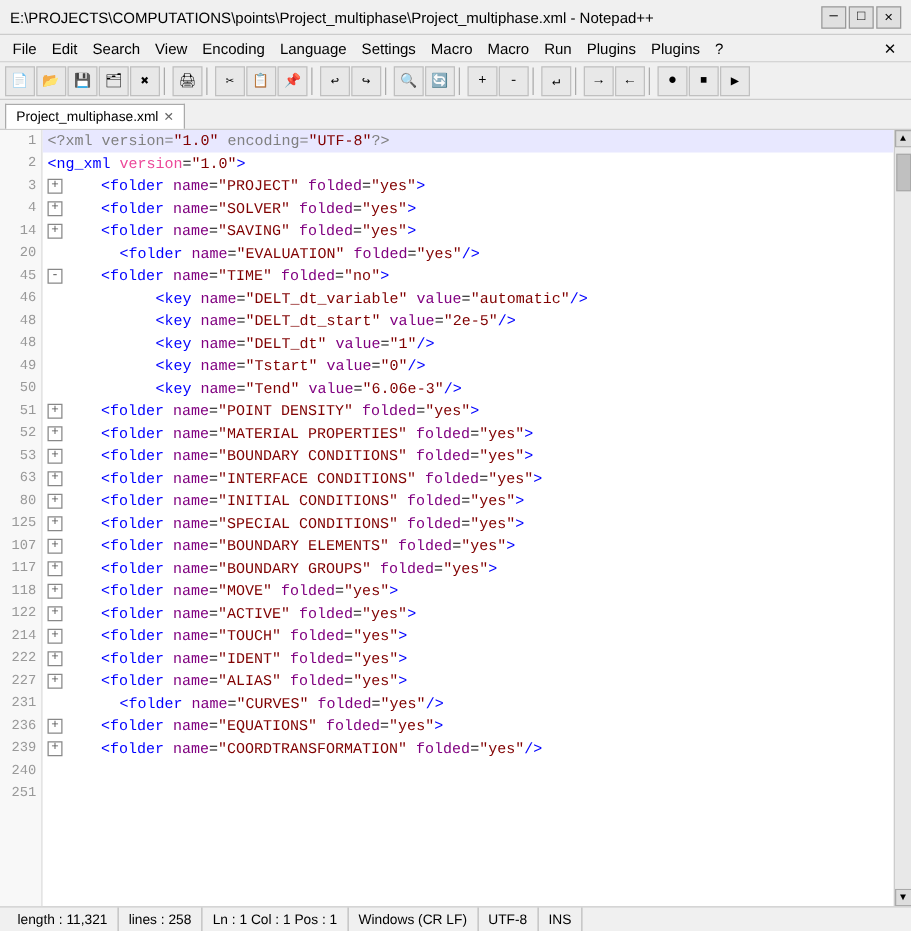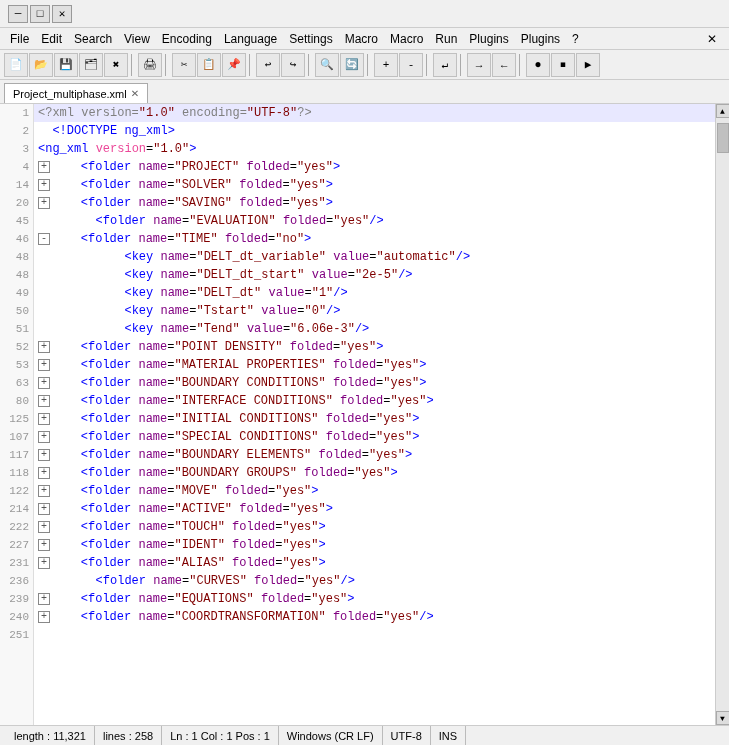--- a/index.html
+++ b/index.html
@@ -233,20 +233,21 @@
       height: 100%;
       display: flex;
       align-items: center;
     }
     .status-seg:first-child { border-left: none; }
   </style>
 </head>
 <body>
 
 <div id="title-bar">
+  <span style="font-family:Arial,sans-serif;font-size:12px;">E:\PROJECTS\COMPUTATIONS\points\Project_multiphase\Project_multiphase.xml - Notepad++</span>
   <div id="title-controls">
     <div class="title-btn">─</div>
     <div class="title-btn">□</div>
     <div class="title-btn">✕</div>
   </div>
 </div>
 
 <div id="menu-bar">
   <span class="menu-item">File</span>
   <span class="menu-item">Edit</span>
@@ -338,25 +339,20 @@
     <div class="line-num">240</div>
     <div class="line-num">251</div>
   </div>
 
   <div id="code-area">
 
     <div class="code-line highlighted">
       <span style="color:#808080;">&lt;?xml version=<span style="color:#800000;">"1.0"</span> encoding=<span style="color:#800000;">"UTF-8"</span>?&gt;</span>
     </div>
 
-    <div class="code-line">
-      <span>
-        &nbsp;&nbsp;<span style="color:#0000ff;">&lt;!DOCTYPE ng_xml&gt;</span>
-      </span>
-    </div>
 
     <div class="code-line">
       <span>
         <span style="color:#0000ff;">&lt;</span><span style="color:#0000ff;">ng_xml</span> <span style="color:#ec4899;">version</span>=<span style="color:#800000;">"1.0"</span><span style="color:#0000ff;">&gt;</span>
       </span>
     </div>
 
     <div class="code-line">
       <span class="fold-icon">+</span>
       <span>

